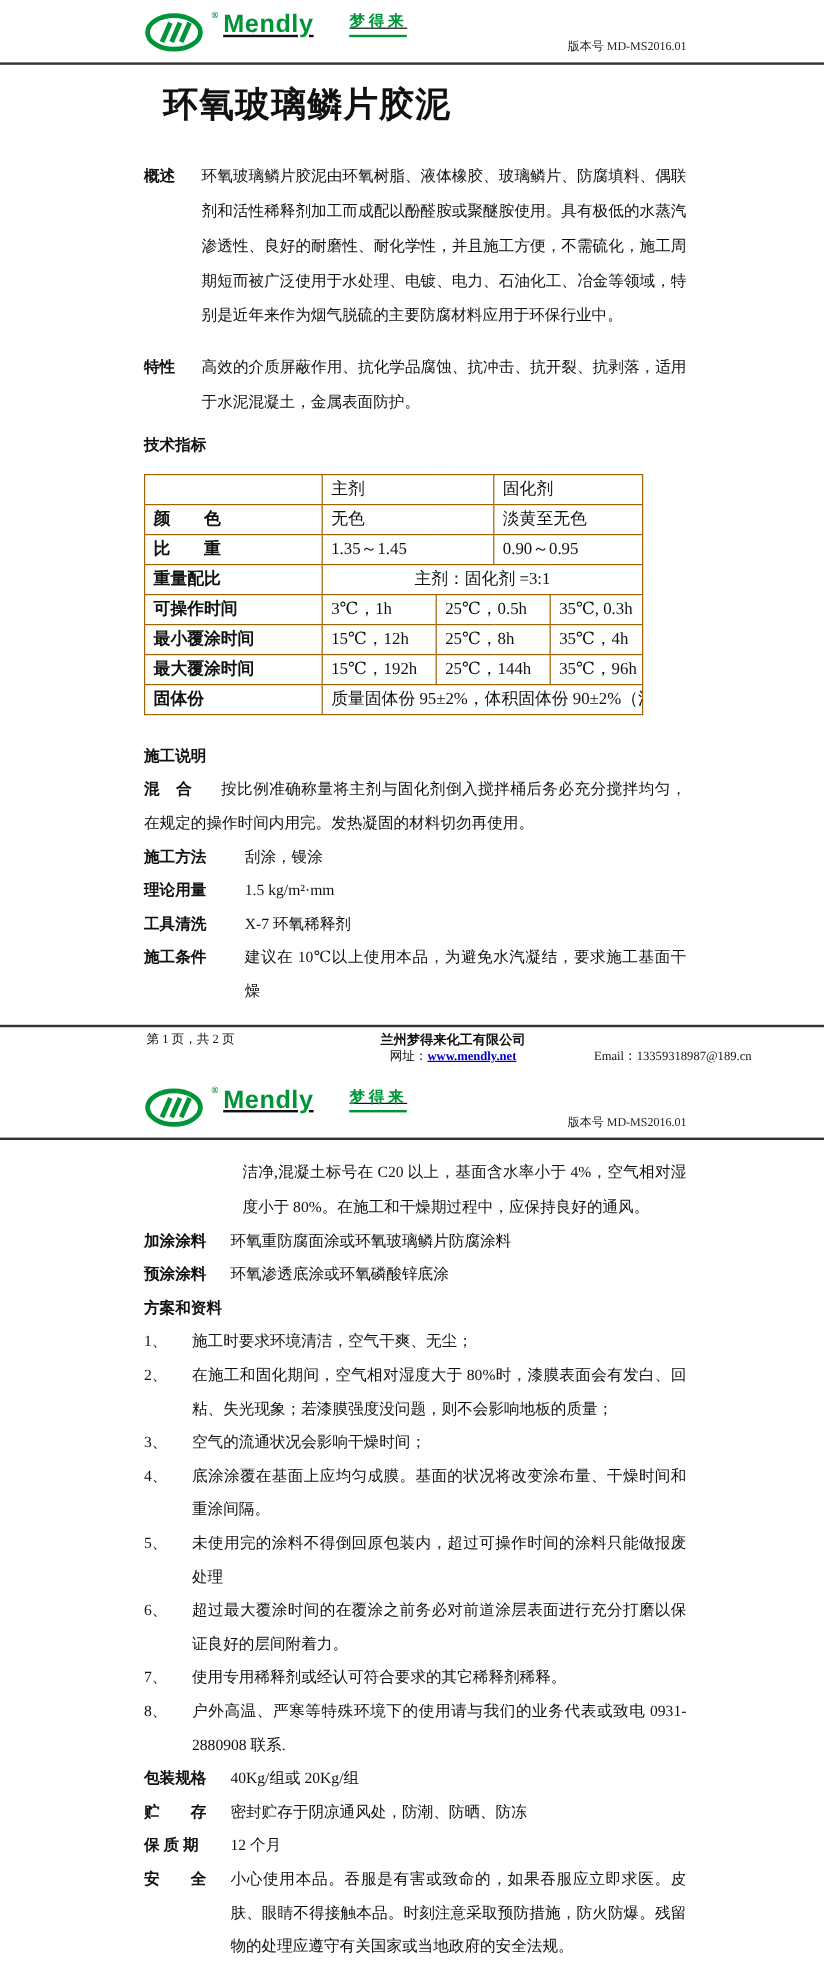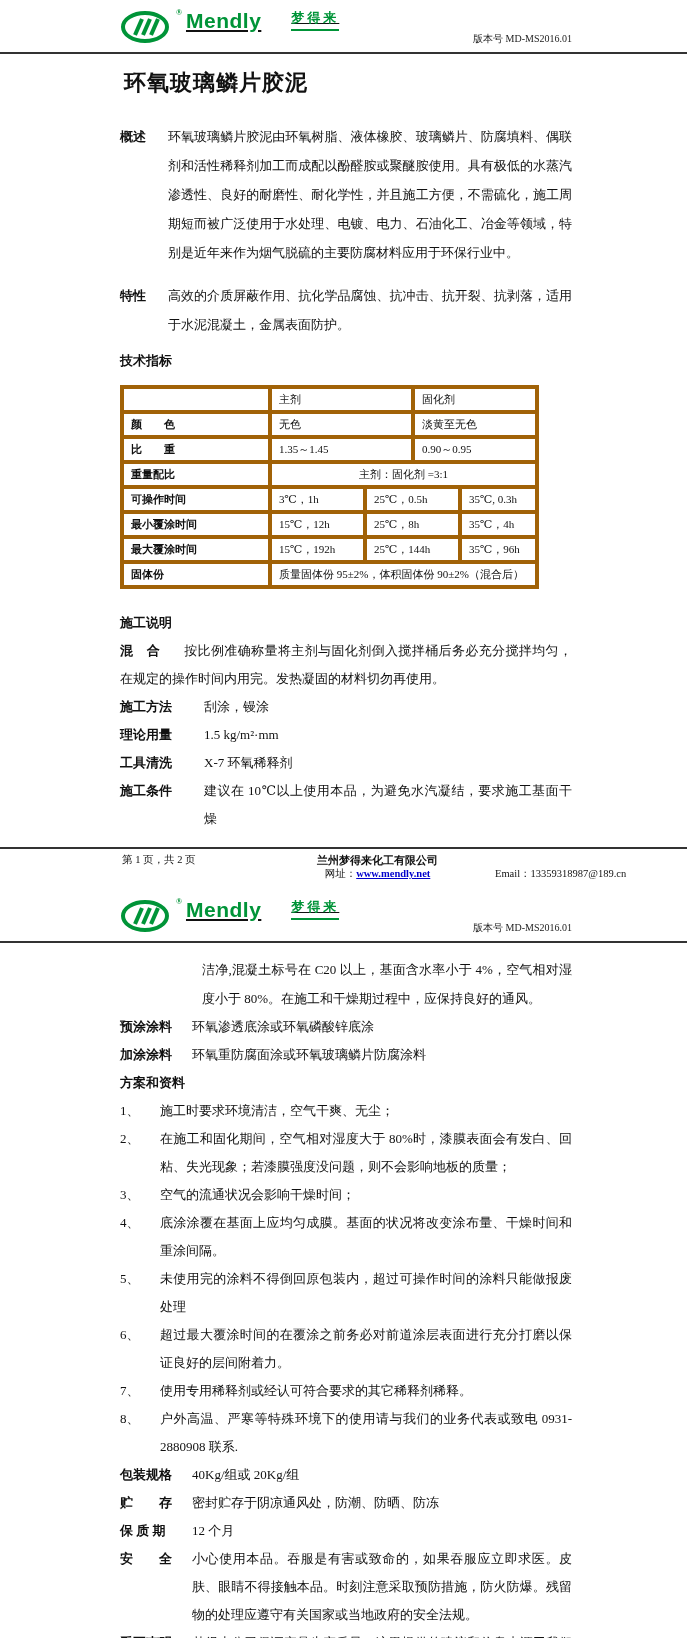--- a/index.html
+++ b/index.html
@@ -19,35 +19,35 @@
   .logo-reg { font-size:8px; color:#009438; font-weight:bold; vertical-align:top; }
   .logo-word { display:flex; flex-direction:row; line-height:1; margin-top:2px;text-decoration:underline; }
   .logo-en { color:#009438; font-weight:bold; font-size:21px;
              font-family:"Liberation Sans","DejaVu Sans",sans-serif; letter-spacing:0.5px; }
   .logo-cn { color:#009438; font-weight:bold; font-size:13px; letter-spacing:3px;
              margin-left:30px; margin-top:1px; border-bottom:2px solid #009438; padding-bottom:1px; width:max-content;}
   .version { font-size:10px; color:#222; padding-bottom:2px; }
   .rule { border-top:2px solid #333; width:100%; }
 
   
-  .doc-title { font-size:22px; font-weight:bold; margin:14px 0 0 4px; letter-spacing:1px;
+  .doc-title { font-size:29px; font-weight:bold; margin:14px 0 0 16px; letter-spacing:1px;
                font-family:"Liberation Sans","DejaVu Sans",sans-serif; }
 
   
   .hang { position:relative; padding-left:48px; line-height:29px; text-align:justify; }
   .hang > .lbl { position:absolute; left:0; top:0; font-weight:bold; }
   .sec-h { font-weight:bold; line-height:28px; }
 
   .p1-overview { margin-top:24px; }
   .p1-features { margin-top:14px; }
   .p1-tech { margin-top:8px; }
 
   
   table { border-collapse:collapse; margin-top:10px; width:415px; table-layout:fixed; }
-  td { border:4px solid #a16207; font-size:11px; padding:3px 7px; height:15px;
+  td { border:1px solid #a16207; font-size:14px; padding:3px 7px; height:15px;
        vertical-align:middle; white-space:nowrap; overflow:hidden; }
   td.lblcell { font-weight:bold; }
   td.center { text-align:center; }
 
   
   .cons { margin-top:20px; line-height:28px; }
   .inl-label { font-weight:bold; margin-right:24px; }
   .mix-p { line-height:28px; text-align:justify; }
   .kv { display:flex; line-height:28px; }
   .kv .k { width:84px; flex-shrink:0; font-weight:bold; }
@@ -224,27 +224,27 @@
       </span>
     </div>
     <div class="version">版本号 MD-MS2016.01</div>
   </div>
   <div class="rule"></div>
 
   <div class="content">
     <p class="p2-cont">洁净,混凝土标号在 C20 以上，基面含水率小于 4%，空气相对湿度小于 80%。在施工和干燥期过程中，应保持良好的通风。</p>
 
     <div class="kv2">
+      <span class="k">加涂涂料</span>
+      <span class="v">环氧重防腐面涂或环氧玻璃鳞片防腐涂料</span>
+    </div>
+    <div class="kv2">
       <span class="k">预涂涂料</span>
       <span class="v">环氧渗透底涂或环氧磷酸锌底涂</span>
     </div>
-    <div class="kv2">
-      <span class="k">加涂涂料</span>
-      <span class="v">环氧重防腐面涂或环氧玻璃鳞片防腐涂料</span>
-    </div>
 
     <div class="notes-h">方案和资料</div>
 
     <div class="note">
       <span class="num">1、</span>
       <span class="txt">施工时要求环境清洁，空气干爽、无尘；</span>
     </div>
     <div class="note">
       <span class="num">2、</span>
       <span class="txt">在施工和固化期间，空气相对湿度大于 80%时，漆膜表面会有发白、回粘、失光现象；若漆膜强度没问题，则不会影响地板的质量；</span>

